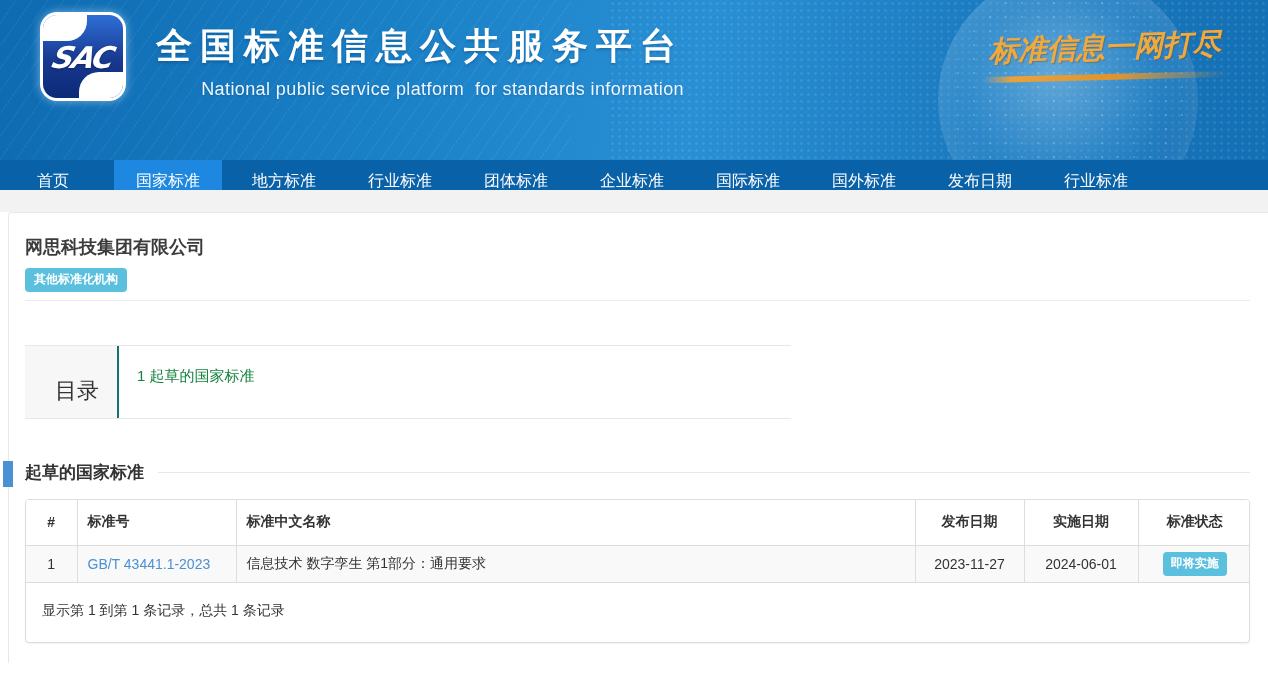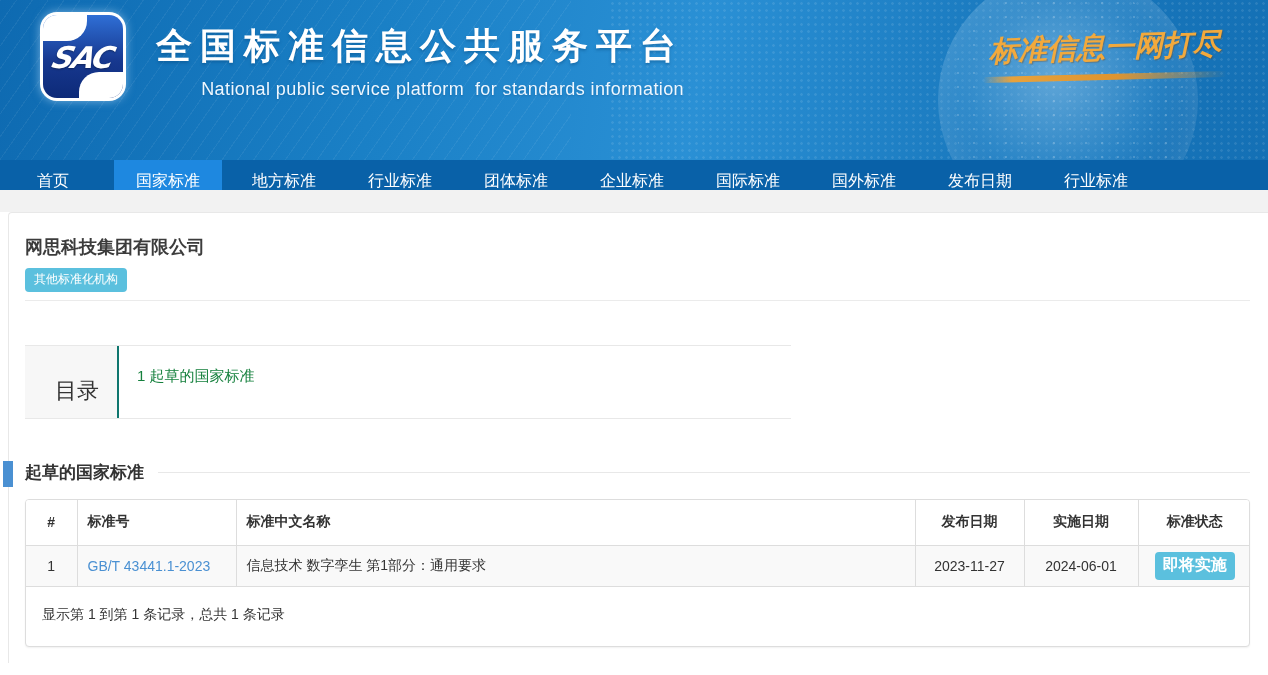--- a/index.html
+++ b/index.html
@@ -85,21 +85,21 @@
   
   .page-bg { background: #f2f2f2; height: 22px; }
   .content-card {
     margin-left: 8px; width: 1260px; min-height: 451px; background: #fff;
     border: 1px solid #e8e8e8; border-right: none; border-bottom: none;
     border-top-left-radius: 4px; padding: 0 0 0 16px;
   }
   .org-name { margin-top: 22px; font-size: 18px; color: #3c3c3c; }
   .org-badge {
     display: inline-block; margin-top: 9px; padding: 3px 9px 4px;
-    background: #5bc0de; color: #fff; font-size: 12px; border-radius: 4px;
+    background: #5bc0de; color: #fff; font-size: 12px; border-radius: 4px; font-weight: bold;
   }
   .divider { margin-top: 8px; width: 1225px; border: none; border-top: 1px solid #ebebeb; }
 
   
   .toc-panel {
     margin-top: 44px; width: 766px; height: 74px; display: flex;
     border-top: 1px solid #e8e8e8; border-bottom: 1px solid #e8e8e8;
   }
   .toc-label-cell {
     width: 94px; background: #f7f7f7; border-right: 2px solid #0f766e;
@@ -133,21 +133,21 @@
   }
   .std-table th:last-child, .std-table td:last-child { border-right: none; }
   .std-table td {
     height: 37px; padding: 6px 10px; color: #333;
     border-bottom: 1px solid #ddd; border-right: 1px solid #ddd; background: #f9f9f9;
   }
   .ta-c { text-align: center !important; }
   .std-link { color: #4a90d2; text-decoration: none; cursor: pointer; }
   .status-badge {
     display: inline-block; padding: 3px 8px 4px; background: #5bc0de; color: #fff;
-    font-size: 16px; font-weight: bold; border-radius: 4px;
+    font-size: 12px; font-weight: bold; border-radius: 4px;
   }
   .table-summary { padding: 19px 16px 22px; font-size: 14px; color: #333; }
 </style>
 </head>
 <body>
 
 <header class="site-header">
   <div class="hdr-stripes"></div>
   <div class="hdr-dots"></div>
   <div class="globe"></div>

